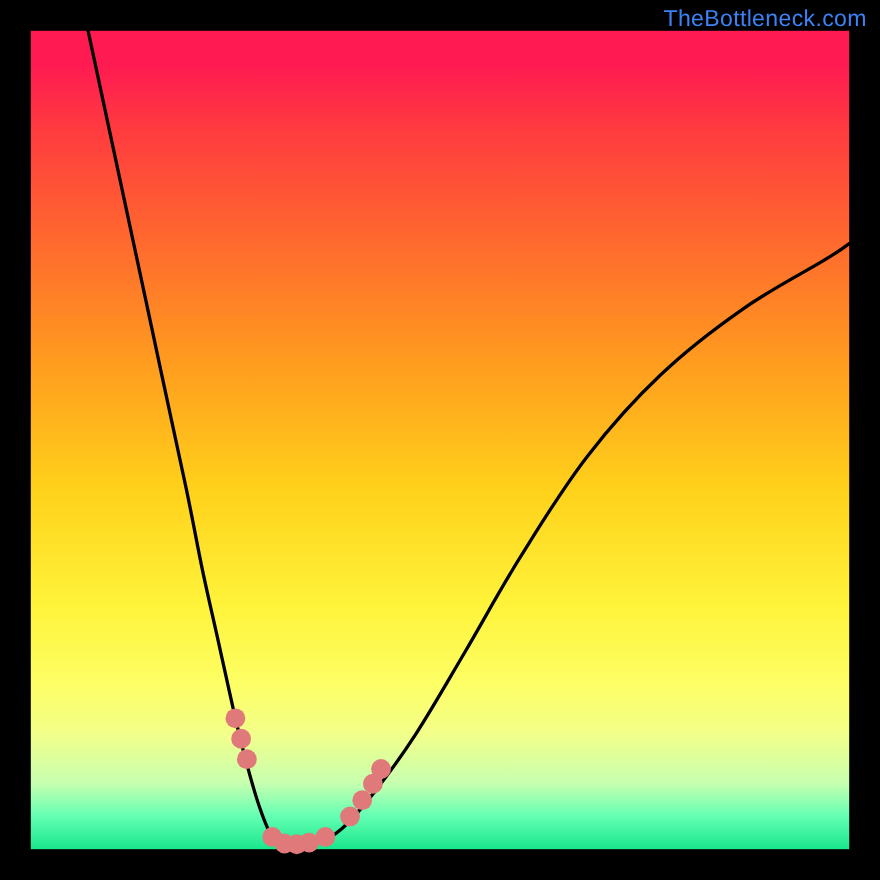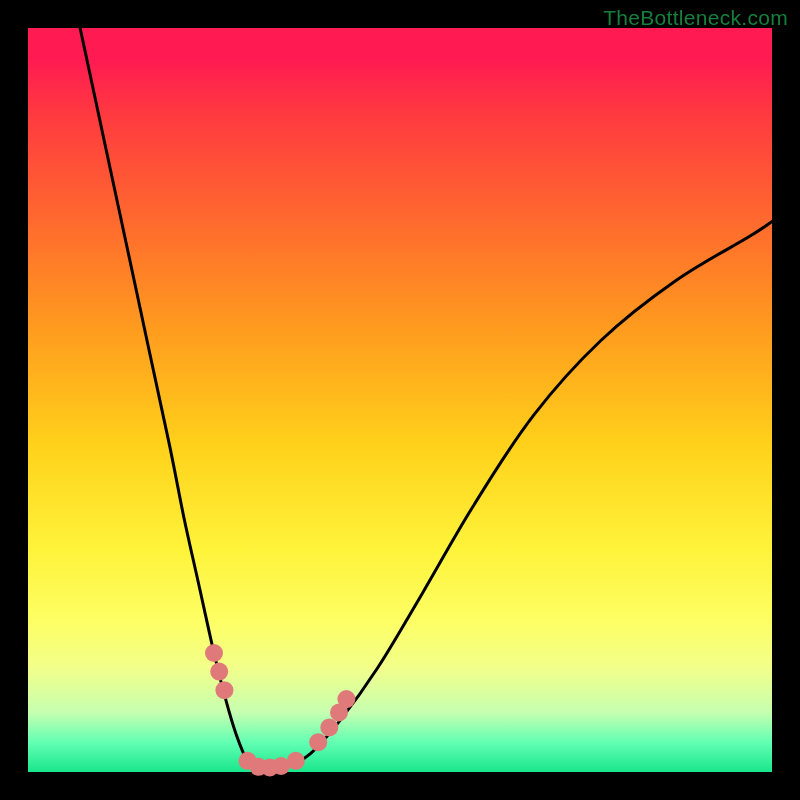--- a/index.html
+++ b/index.html
@@ -38,21 +38,21 @@
       #f2ff8a 86%,
       #c6ffb0 92%,
       #63ffb3 96%,
       #19E68B 100%
     );
   }
   .watermark {
     position: absolute;
     top: 6px;
     right: 12px;
-    color: #15803d;
+    color: #3b82f6;
     font-size: 21px;
     font-weight: 400;
     letter-spacing: 0.3px;
     z-index: 5;
   }
   svg.curve {
     position: absolute;
     left: 0;
     top: 0;
     width: 744px;

